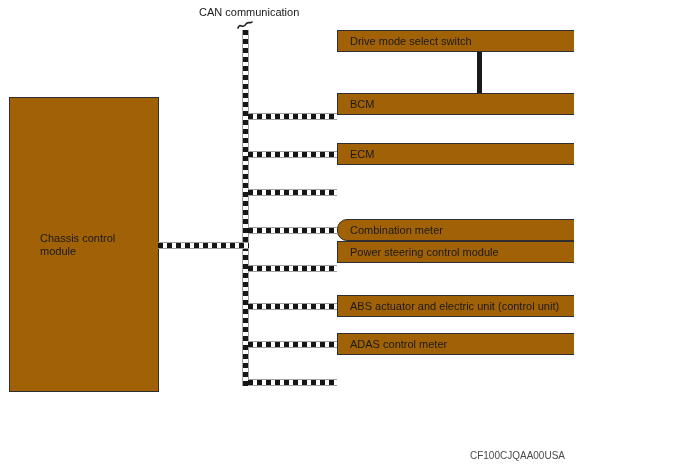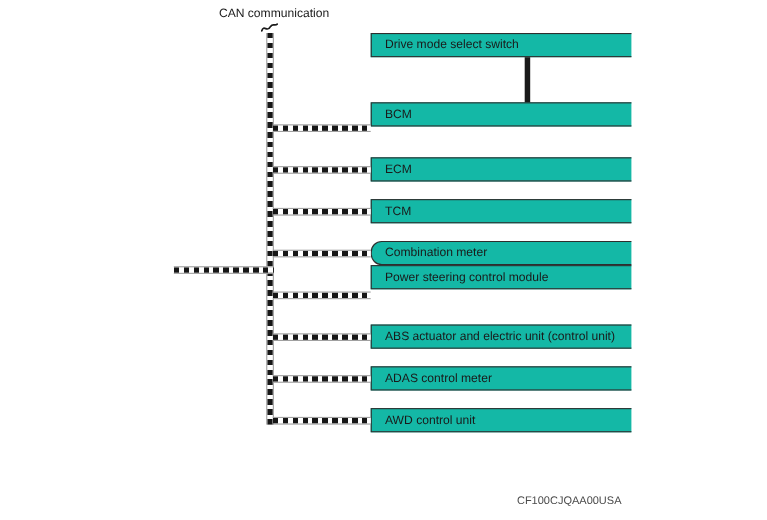--- a/index.html
+++ b/index.html
@@ -18,21 +18,21 @@
   .label {
     position: absolute;
     font-size: 11px;
     color: #1a1a1a;
     white-space: nowrap;
   }
   .box {
     position: absolute;
     box-sizing: border-box;
     border: 1px solid #2e2e2e;
-    background: #14b8a6;
+    background: #a16207;
     display: flex;
     align-items: center;
   }
   .chassis-box {
     left: 9px;
     top: 97px;
     width: 150px;
     height: 295px;
     justify-content: center;
   }
@@ -95,52 +95,49 @@
 
 <div class="canvas">
 
   <div class="label" style="left:199px; top:6px;">CAN communication</div>
   <svg class="break-mark" viewBox="0 0 18 11">
     <path d="M2 8 C4 2, 7 10, 10 4 C12 1, 14 4, 16 2" fill="none" stroke="#1a1a1a" stroke-width="1.6" stroke-linecap="round"></path>
   </svg>
 
   <div class="dash-v" style="left:242px; top:30px; height:356px;"></div>
 
+  <div class="box chassis-box">
+    <div class="boxlabel">Chassis control module</div>
+  </div>
 
   <div class="dash-h" style="left:158px; top:242px; width:91px;"></div>
 
   <div class="box modbox" style="top:30px;">
     <span class="boxlabel">Drive mode select switch</span>
   </div>
 
   <div class="solid-v" style="left:477px; top:52px; width:5px; height:53px;"></div>
 
   <div class="box modbox" style="top:93px;">
     <span class="boxlabel">BCM</span>
   </div>
   <div class="box modbox" style="top:143px;text-align:right;">
     <span class="boxlabel">ECM</span>
   </div>
-  <div class="box modbox" style="top:181px;">
-    <span class="boxlabel">TCM</span>
-  </div>
   <div class="box modbox" style="top:219px;border-radius:10px;">
     <span class="boxlabel">Combination meter</span>
   </div>
   <div class="box modbox" style="top:241px;">
     <span class="boxlabel">Power steering control module</span>
   </div>
   <div class="box modbox" style="top:295px;">
     <span class="boxlabel">ABS actuator and electric unit (control unit)</span>
   </div>
   <div class="box modbox" style="top:333px;">
     <span class="boxlabel">ADAS control meter</span>
-  </div>
-  <div class="box modbox" style="top:371px;">
-    <span class="boxlabel">AWD control unit</span>
   </div>
 
   <div class="dash-h" style="left:248px; top:113px; width:89px;"></div>
   <div class="dash-h" style="left:248px; top:151px; width:89px;"></div>
   <div class="dash-h" style="left:248px; top:189px; width:89px;"></div>
   <div class="dash-h" style="left:248px; top:227px; width:89px;"></div>
   <div class="dash-h" style="left:248px; top:265px; width:89px;"></div>
   <div class="dash-h" style="left:248px; top:303px; width:89px;"></div>
   <div class="dash-h" style="left:248px; top:341px; width:89px;"></div>
   <div class="dash-h" style="left:248px; top:379px; width:89px;"></div>

